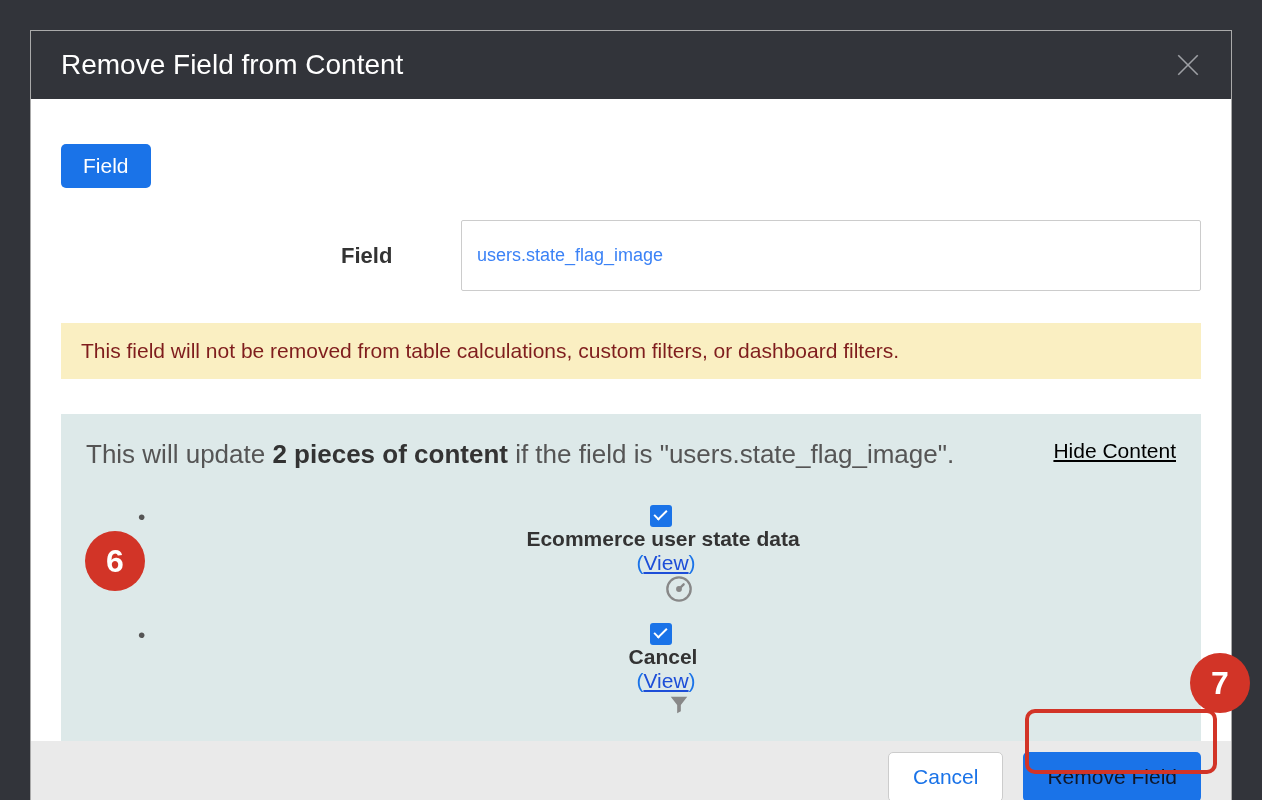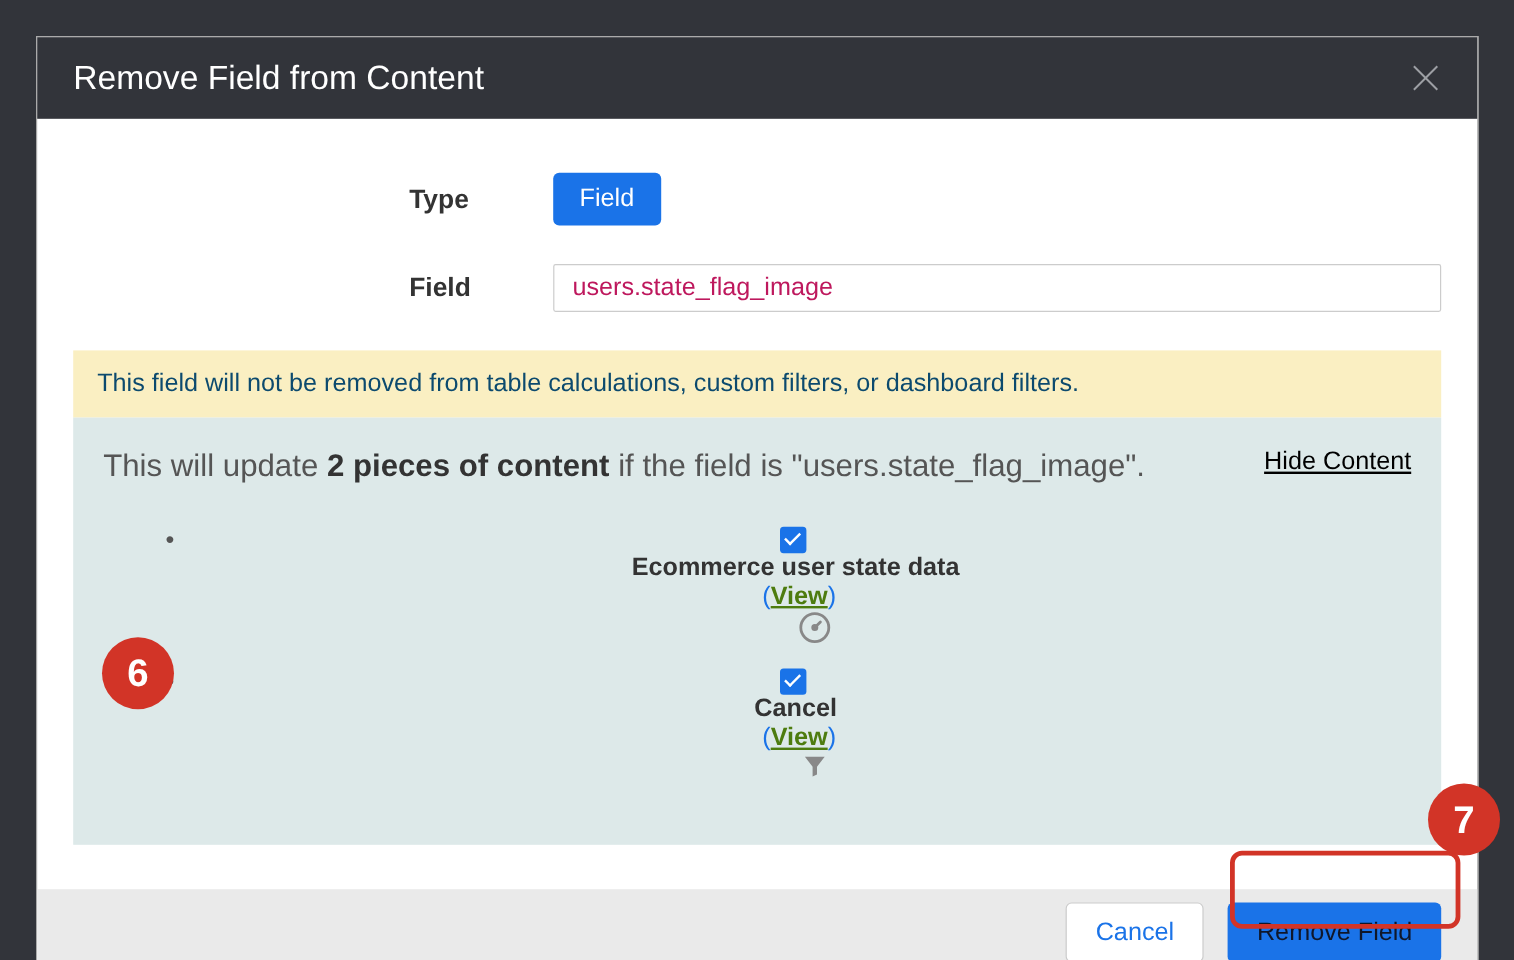--- a/index.html
+++ b/index.html
@@ -63,33 +63,34 @@
     .type-badge {
       background: #1a73e8;
       color: #fff;
       padding: 10px 22px;
       font-size: 21px;
       border-radius: 5px;
       border: none;
     }
     .field-input {
       flex: 1;
-      padding: 7px 15px;
-      font-size: 21px;
-      color: #be185d;
+      padding: 24px 15px;
+      font-size: 18px;
+      color: #3b82f6;
       border: 1px solid #ccc;
       border-radius: 2px;
       font-family: inherit;
     }
     .warning-box {
       background: #faefc2;
-      color: #0c4a6e;
+      color: #7f1d1d;
       padding: 16px 20px;
       font-size: 21px;
       margin-top: 15px;
+      margin-bottom: 35px;
     }
     .content-box {
       background: #dde9e9;
       padding: 25px 25px 35px 25px;
       position: relative;
     }
     .content-header {
       display: flex;
       justify-content: space-between;
       align-items: flex-start;
@@ -153,23 +154,22 @@
     .item-name {
       font-weight: 600;
       margin-right: 6px;
     }
     .view-link {
       color: #1a73e8;
       font-weight: 400;
     }
     .view-link a {
       text-decoration: underline;
-      color: #4d7c0f;
-      cursor: pointer;
-      font-weight: bold;
+      color: #1d4ed8;
+      cursor: pointer;
     }
     .icon-slot {
       margin-left: 25px;
       display: inline-flex;
       align-items: center;
     }
     .speedometer-icon {
       width: 28px;
       height: 28px;
       stroke: #888;
@@ -249,21 +249,20 @@
   <div class="modal-header">
     <h1>Remove Field from Content</h1>
     <svg class="close-icon" viewBox="0 0 24 24">
       <line x1="3" y1="3" x2="21" y2="21"></line>
       <line x1="21" y1="3" x2="3" y2="21"></line>
     </svg>
   </div>
 
   <div class="modal-body">
     <div class="form-row">
-      <div class="form-label">Type</div>
       <button class="type-badge">Field</button>
     </div>
 
     <div class="form-row">
       <div class="form-label">Field</div>
       <input type="text" class="field-input" value="users.state_flag_image" style="">
     </div>
 
     <div class="warning-box">This field will not be removed from table calculations, custom filters, or dashboard filters.</div>
 

